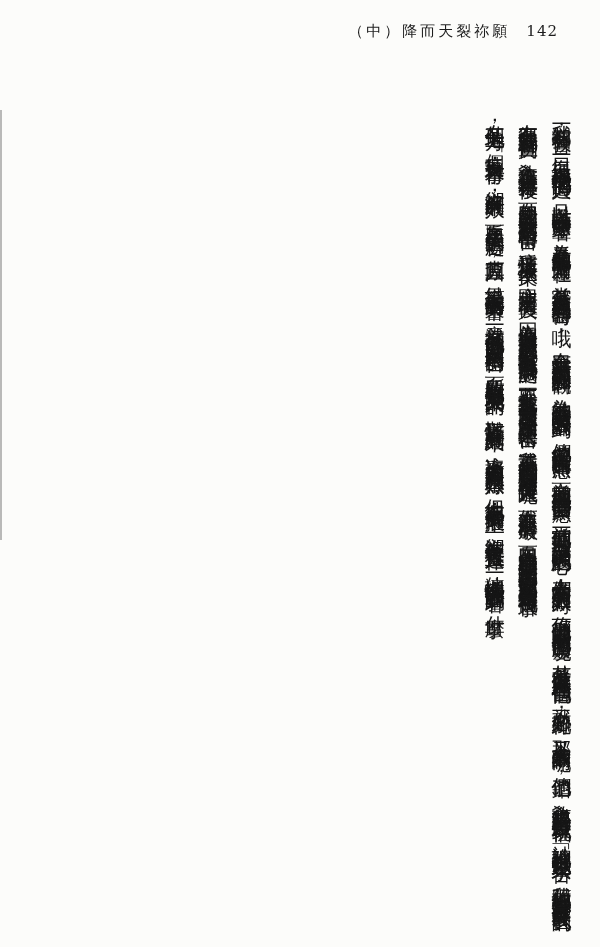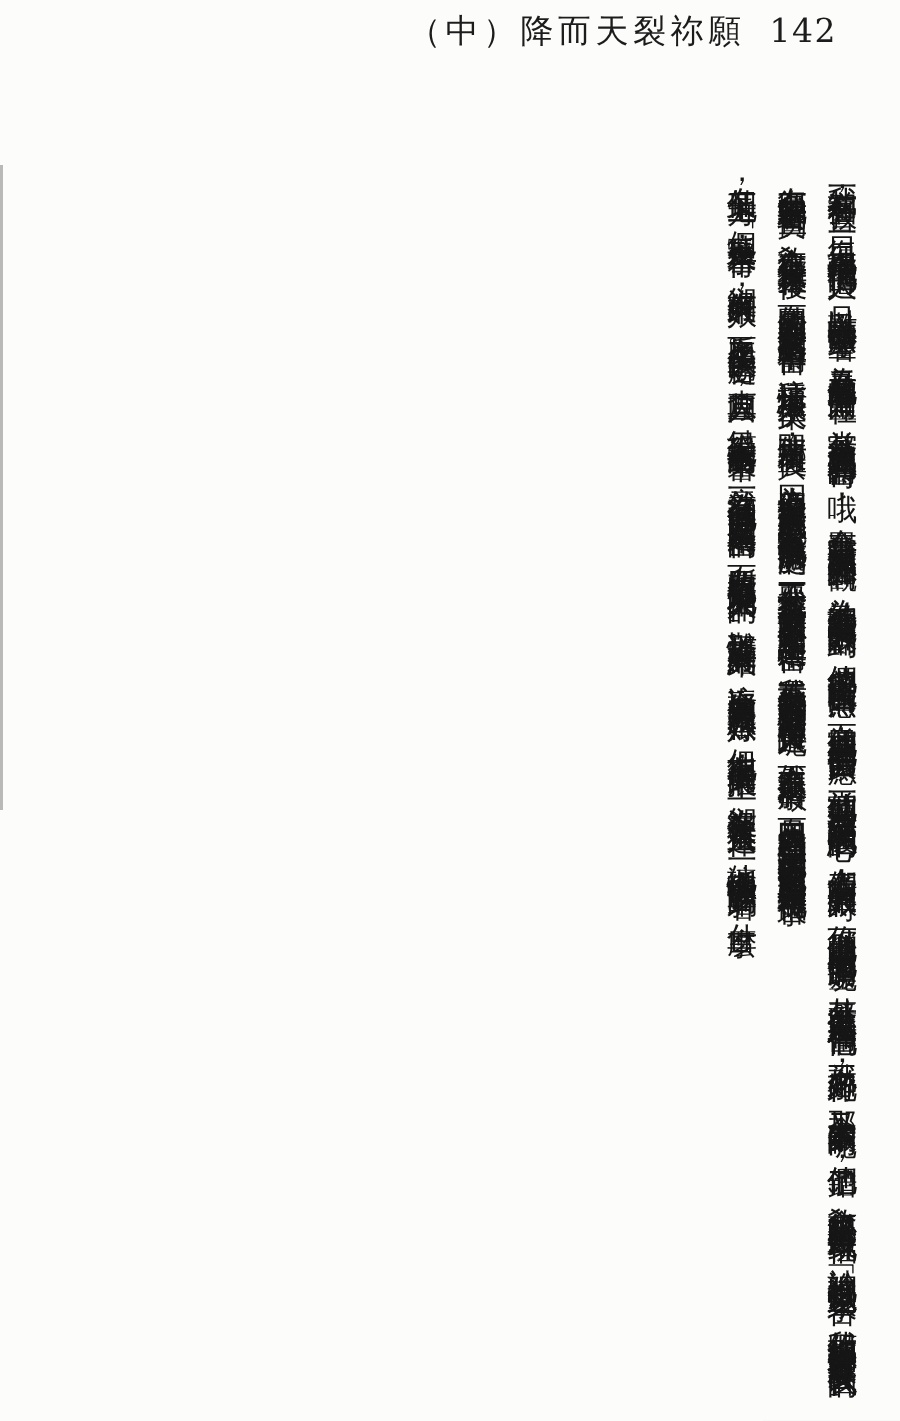--- a/index.html
+++ b/index.html
@@ -13,23 +13,23 @@
   .page {
     position: relative;
     width: 600px;
     height: 947px;
     background: #fcfcfa;
     color: #1c1c1c;
     overflow: hidden;
   }
   .header {
     position: absolute;
-    top: 6px;
+    top: 22px;
     right: 42px;
-    font-size: 22px;
+    font-size: 15px;
     white-space: nowrap;
     color: #1c1c1c;
   }
   .header .title {
     letter-spacing: 3px;
   }
   .header .pagenum {
     margin-left: 16px;
     letter-spacing: 1px;
     font-family: "DejaVu Serif", serif;

